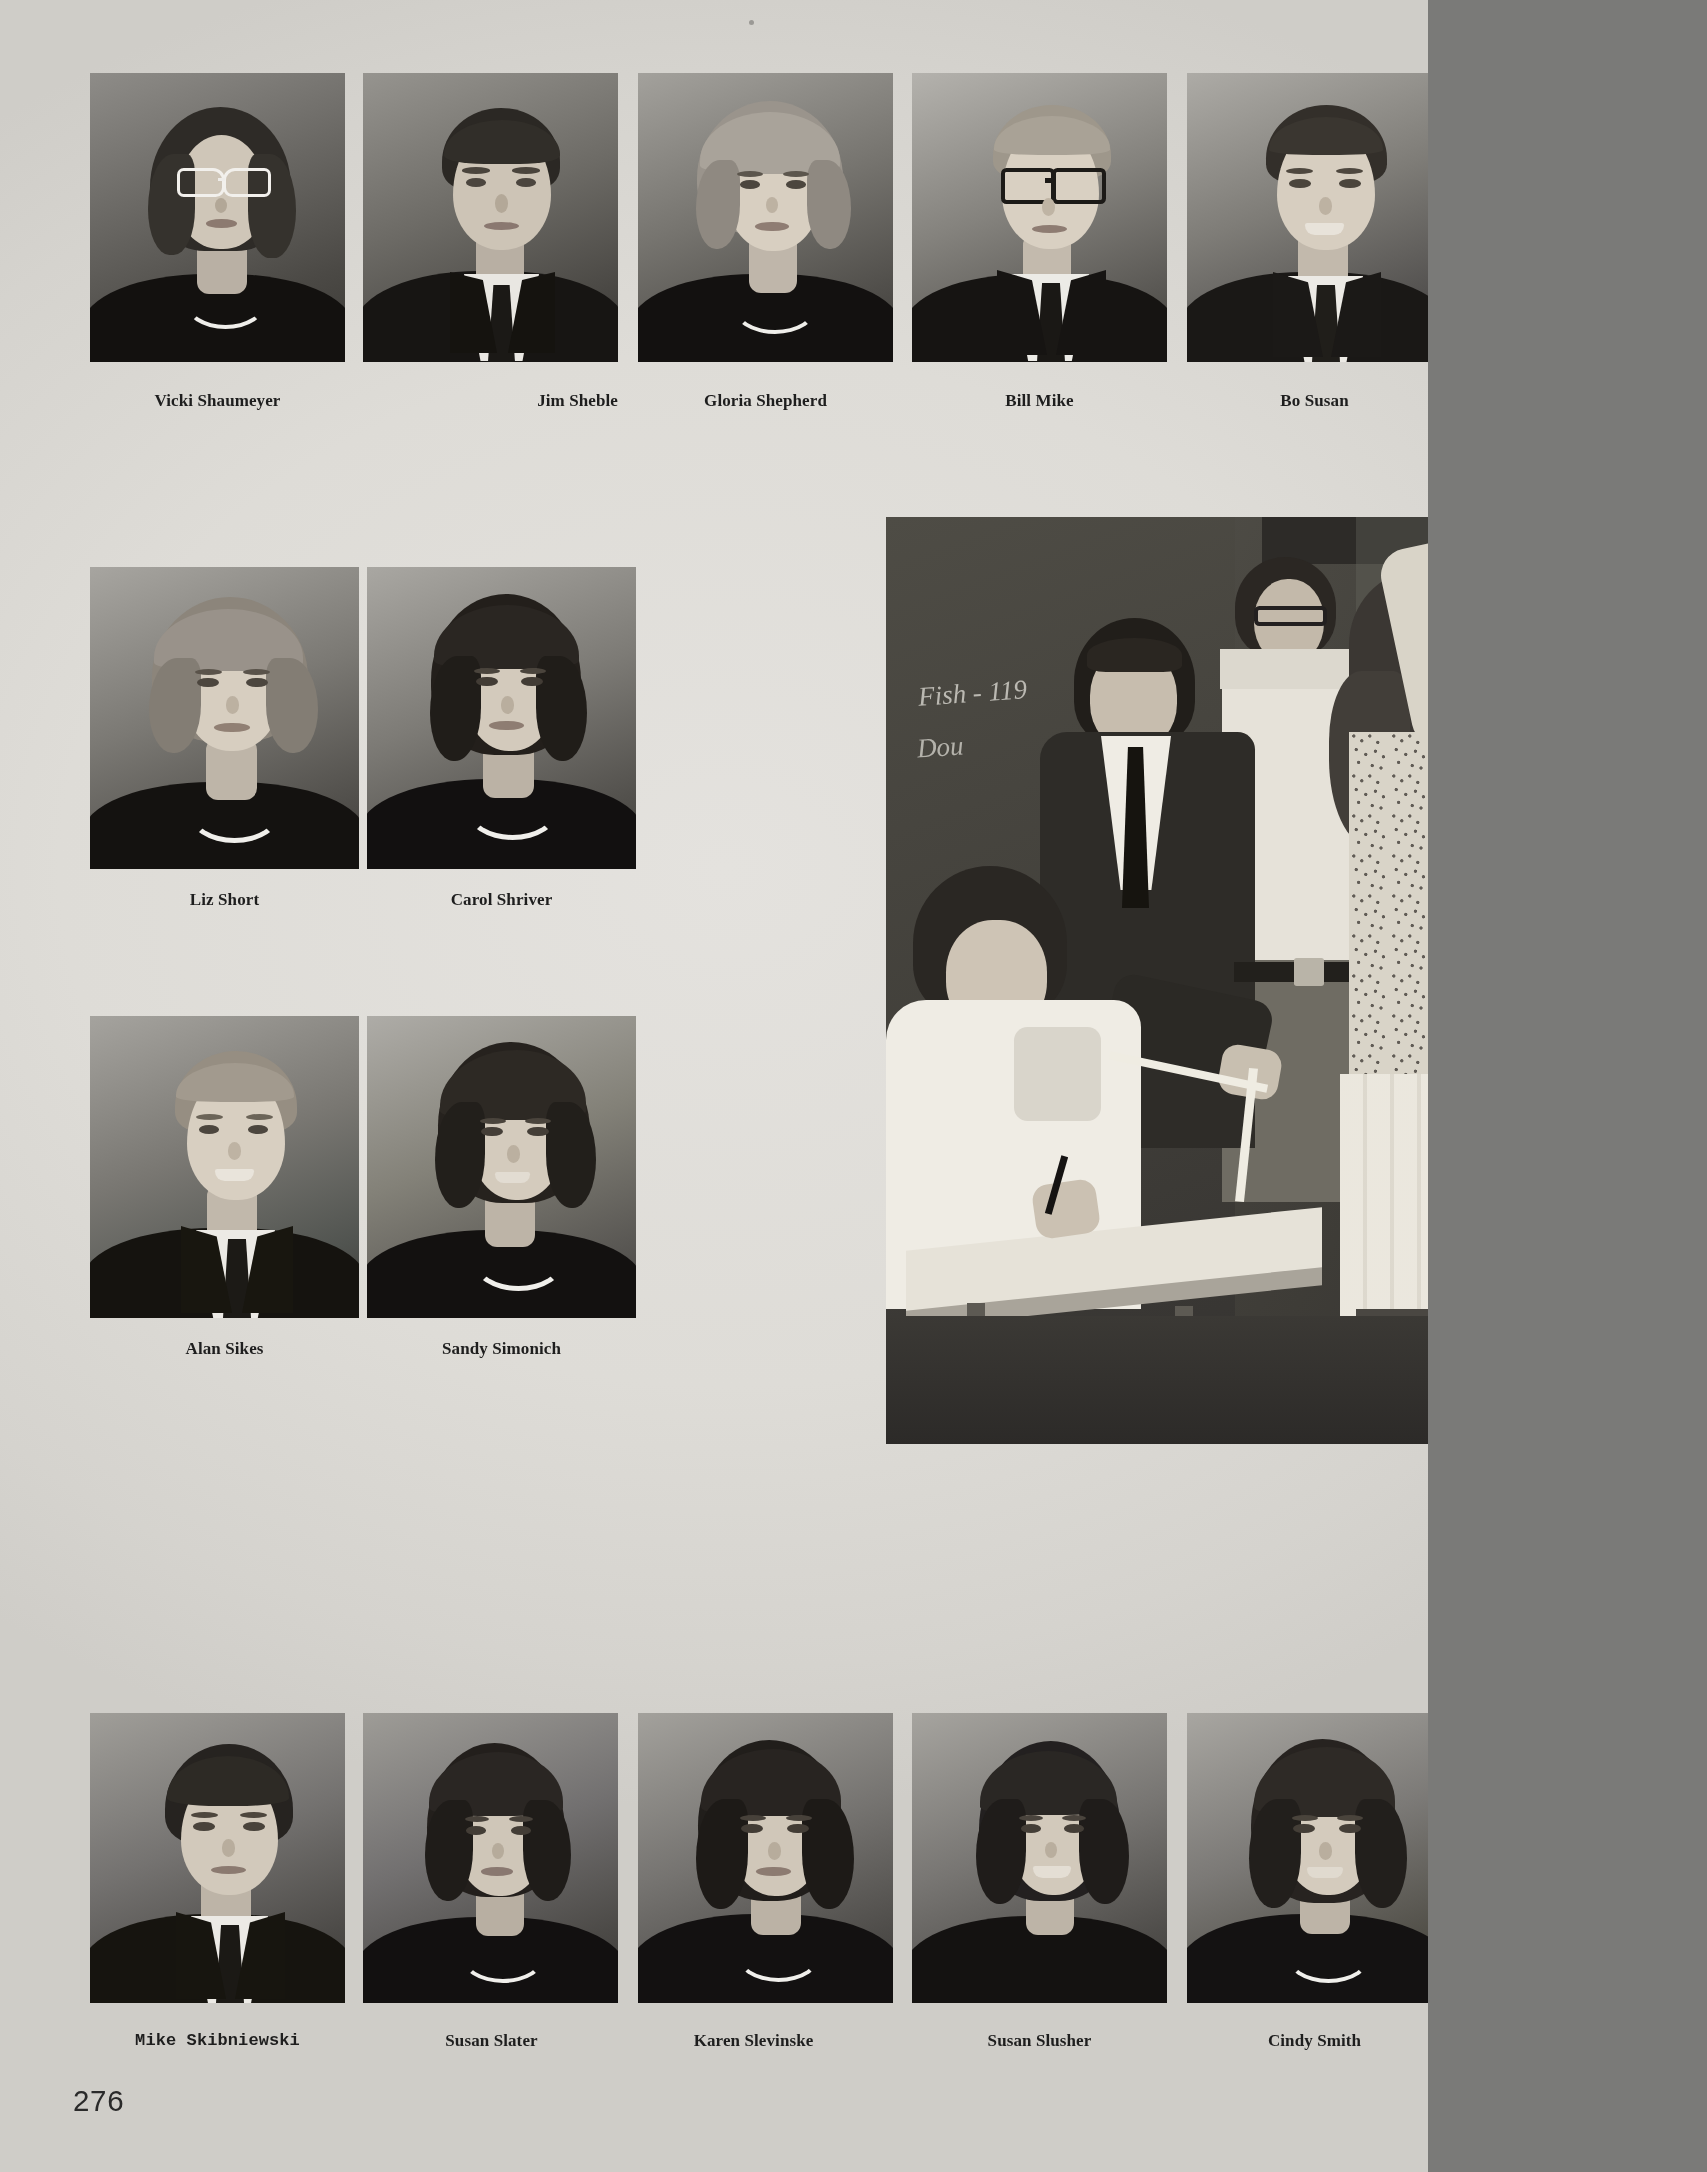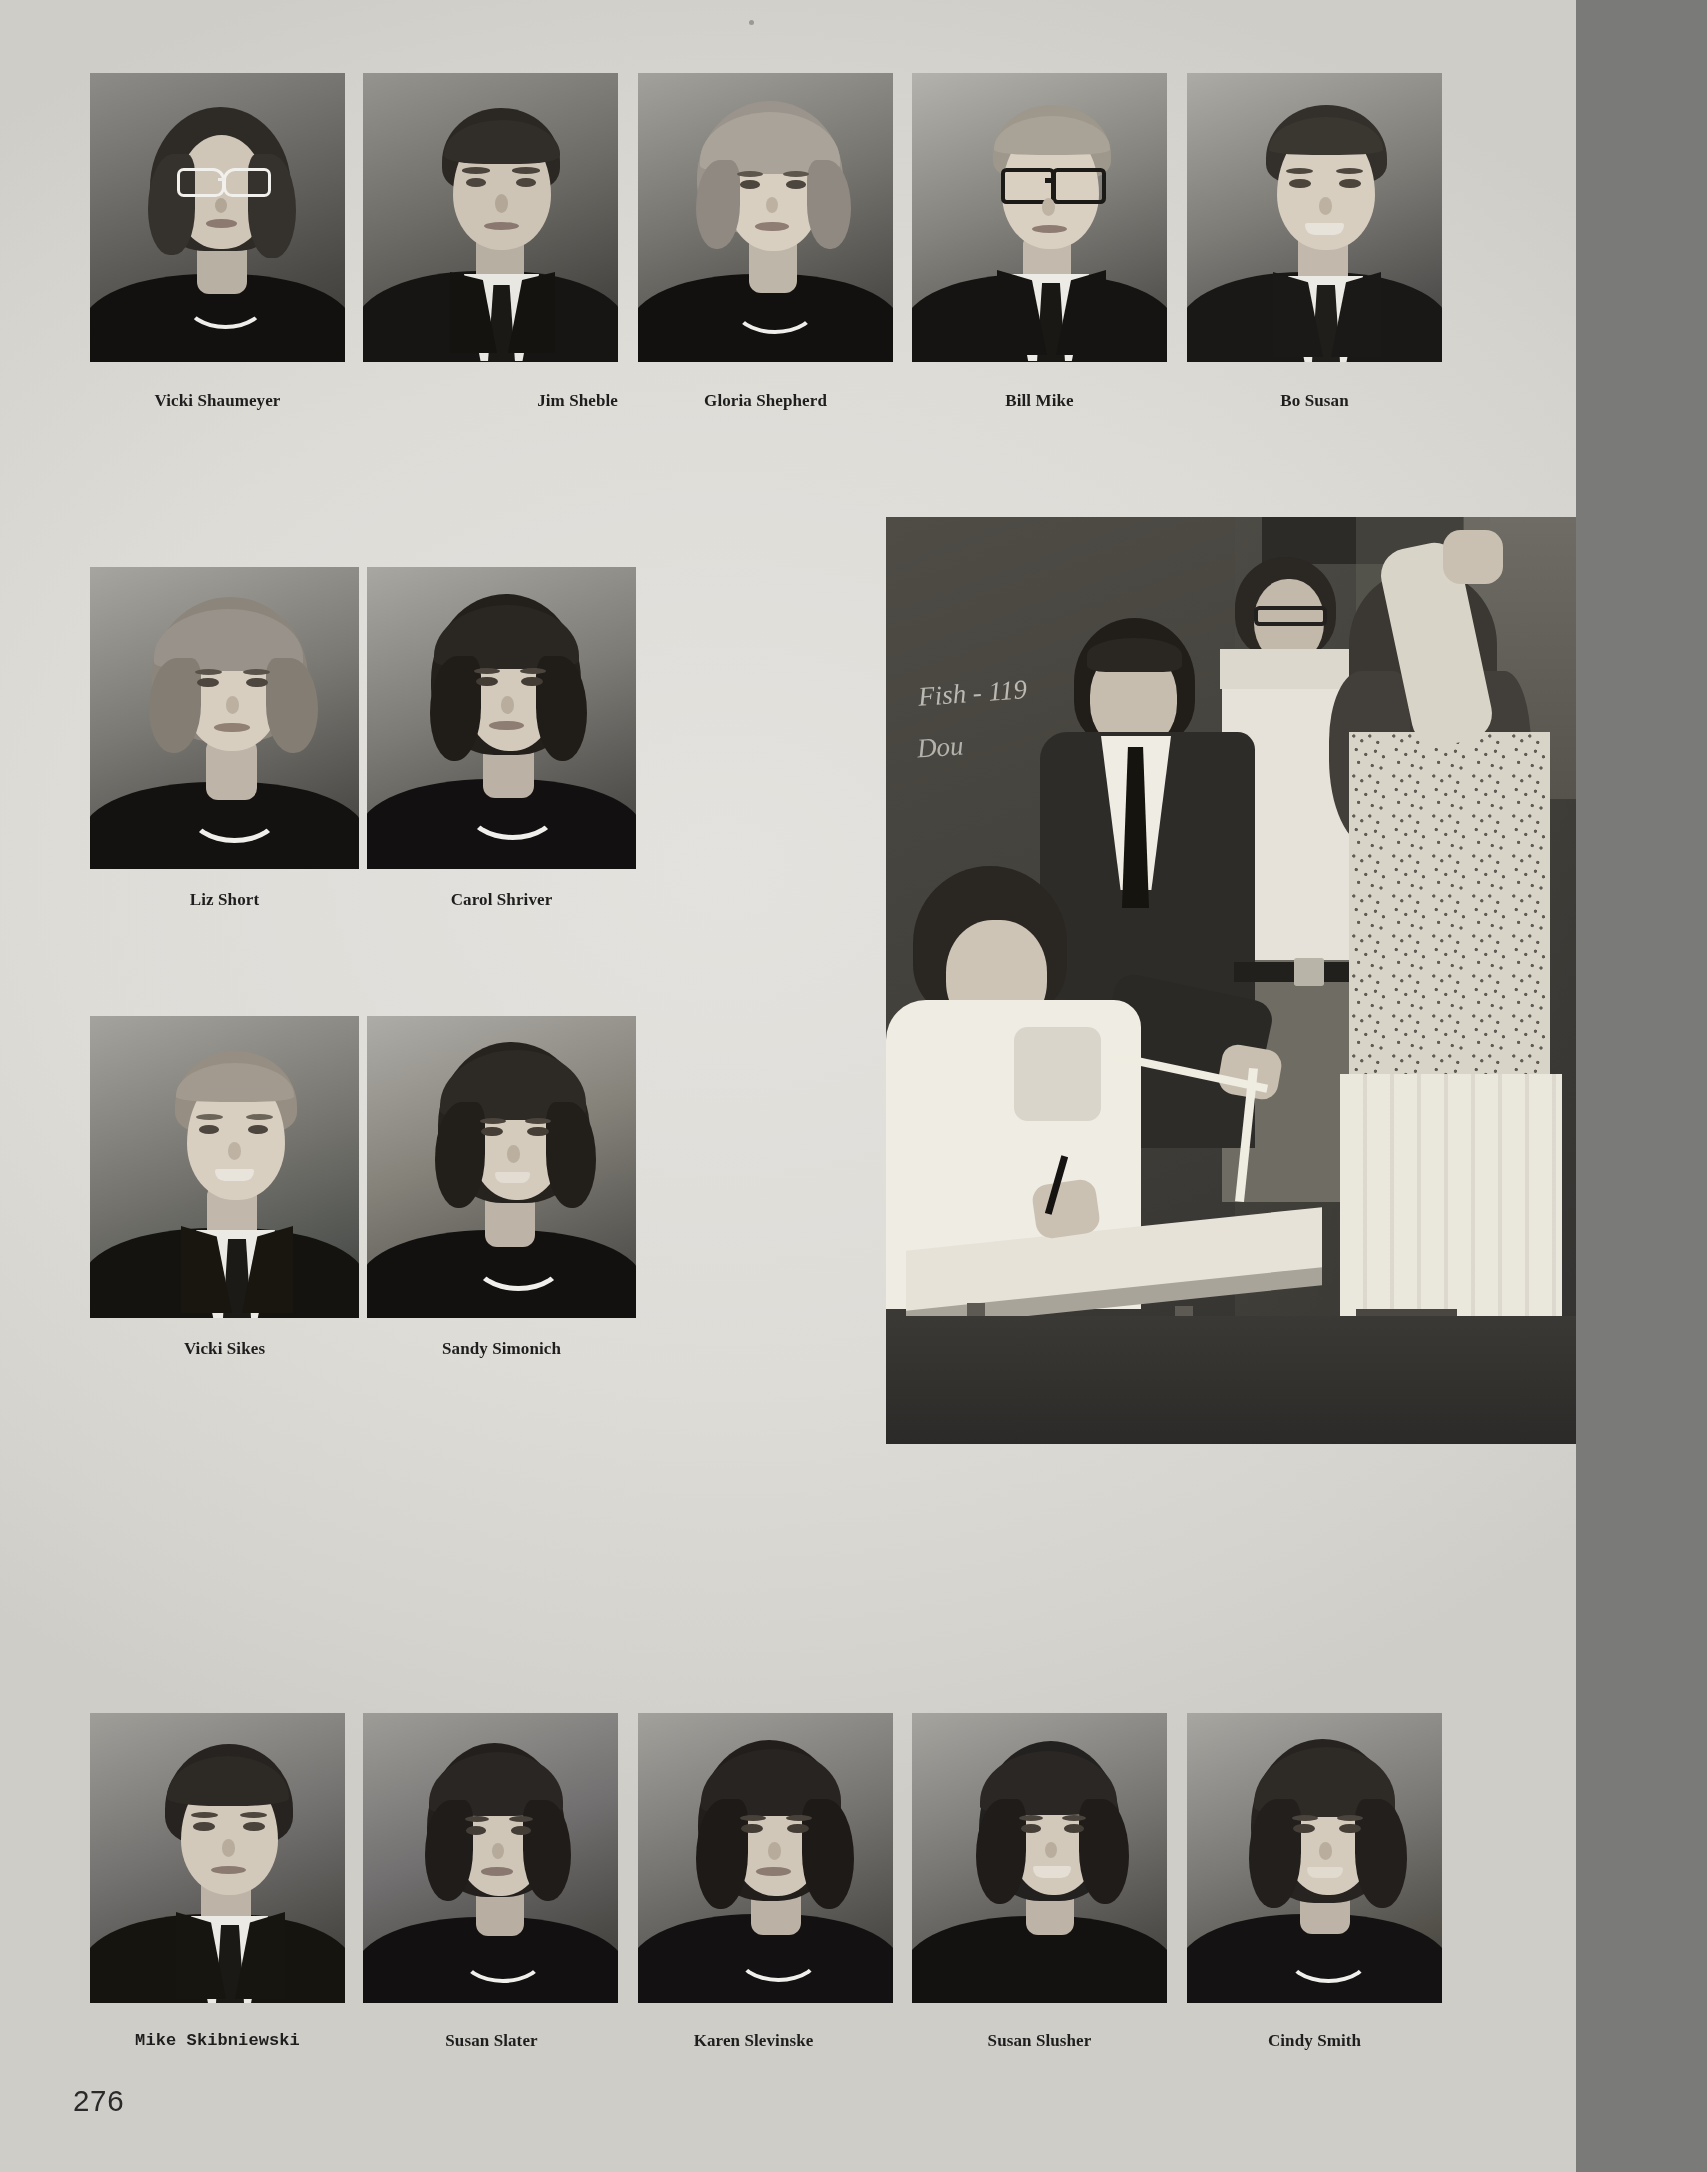--- a/index.html
+++ b/index.html
@@ -5,21 +5,21 @@
   html, body {
     margin: 0;
     padding: 0;
     background: #7a7a78;
   }
   body {
     font-family: "Liberation Serif", serif;
   }
   .page {
     position: relative;
-    width: 1576px;
+    width: 1428px;
     height: 2172px;
     background: #86efac;
     overflow: hidden;
   }
   
   .paper {
     position: absolute;
     left: 0; top: 0;
     width: 1612px;
     height: 2172px;
@@ -280,21 +280,21 @@
     <div class="brow" style="left:156px; top:98px; width:27px; height:6px; background:#6b6458;"></div>
     <div class="eye" style="left:109px; top:109px; width:20px; height:8.7px; background:#4c463e;"></div>
     <div class="eye" style="left:158px; top:109px; width:20px; height:8.7px; background:#4c463e;"></div>
     <div class="nose" style="left:138px; top:126px; width:13.4px; height:17.5px; background:#beb3a3;"></div>
     <div class="mouth" style="left:125px; top:153px; width:39px; height:12px; background:#e9e4db; border-radius:2.7px 2.7px 12px 12px;"></div>
     <div class="shirt" style="left:106px; top:214px; width:79px; height:89px; background:#eceae5; clip-path:polygon(0 0,100% 0,78% 100%,22% 100%);"></div>
     <div class="tie" style="left:133px; top:223px; width:28px; height:79px; background:#1c1a16; clip-path:polygon(18% 0,82% 0,100% 100%,0 100%);"></div>
     <div class="shirt" style="left:91px; top:210px; width:51px; height:87px; background:#18160f; clip-path:polygon(0 0,70% 12%,100% 100%,0 100%);"></div>
     <div class="shirt" style="left:152px; top:210px; width:51px; height:87px; background:#18160f; clip-path:polygon(30% 12%,100% 0,100% 100%,0 100%);"></div>
   </div>
-  <div class="caption" style="left:90px; top:1339px; width:269px;">Vicki Sikes</div>
+  <div class="caption" style="left:90px; top:1339px; width:269px;">Alan Sikes</div>
 
   <div class="photo" style="left:367px; top:1016px; width:269px; height:302px;">
     <div class="bg" style="background:linear-gradient(160deg,#aeaca7 0%,#838178 45%,#5a5854 80%,#444240 100%);"></div>
     <div class="body" style="left:-6.7px; top:214px; width:282px; height:134px; background:#131110;"></div>
     <div class="neck" style="left:118px; top:169px; width:50px; height:62px; background:#bdb4a7;"></div>
     <div class="hair" style="left:71px; top:25.5px; width:152px; height:161px; background:#26221e; border-radius:50% 54% 44% 44% / 54% 58% 44% 44%;"></div>
     <div class="face" style="left:105px; top:66px; width:90px; height:118px; background:#d4cbbd;"></div>
     <div class="hair" style="left:73px; top:34px; width:146px; height:70px; background:#2d2924; border-radius:58% 52% 40% 40% / 88% 84% 14% 14%;"></div>
     <div class="hair" style="left:68px; top:86px; width:50px; height:106px; background:#221f1b; border-radius:62% 22% 58% 52%;"></div>
     <div class="hair" style="left:179px; top:86px; width:50px; height:106px; background:#221f1b; border-radius:22% 62% 52% 58%;"></div>

